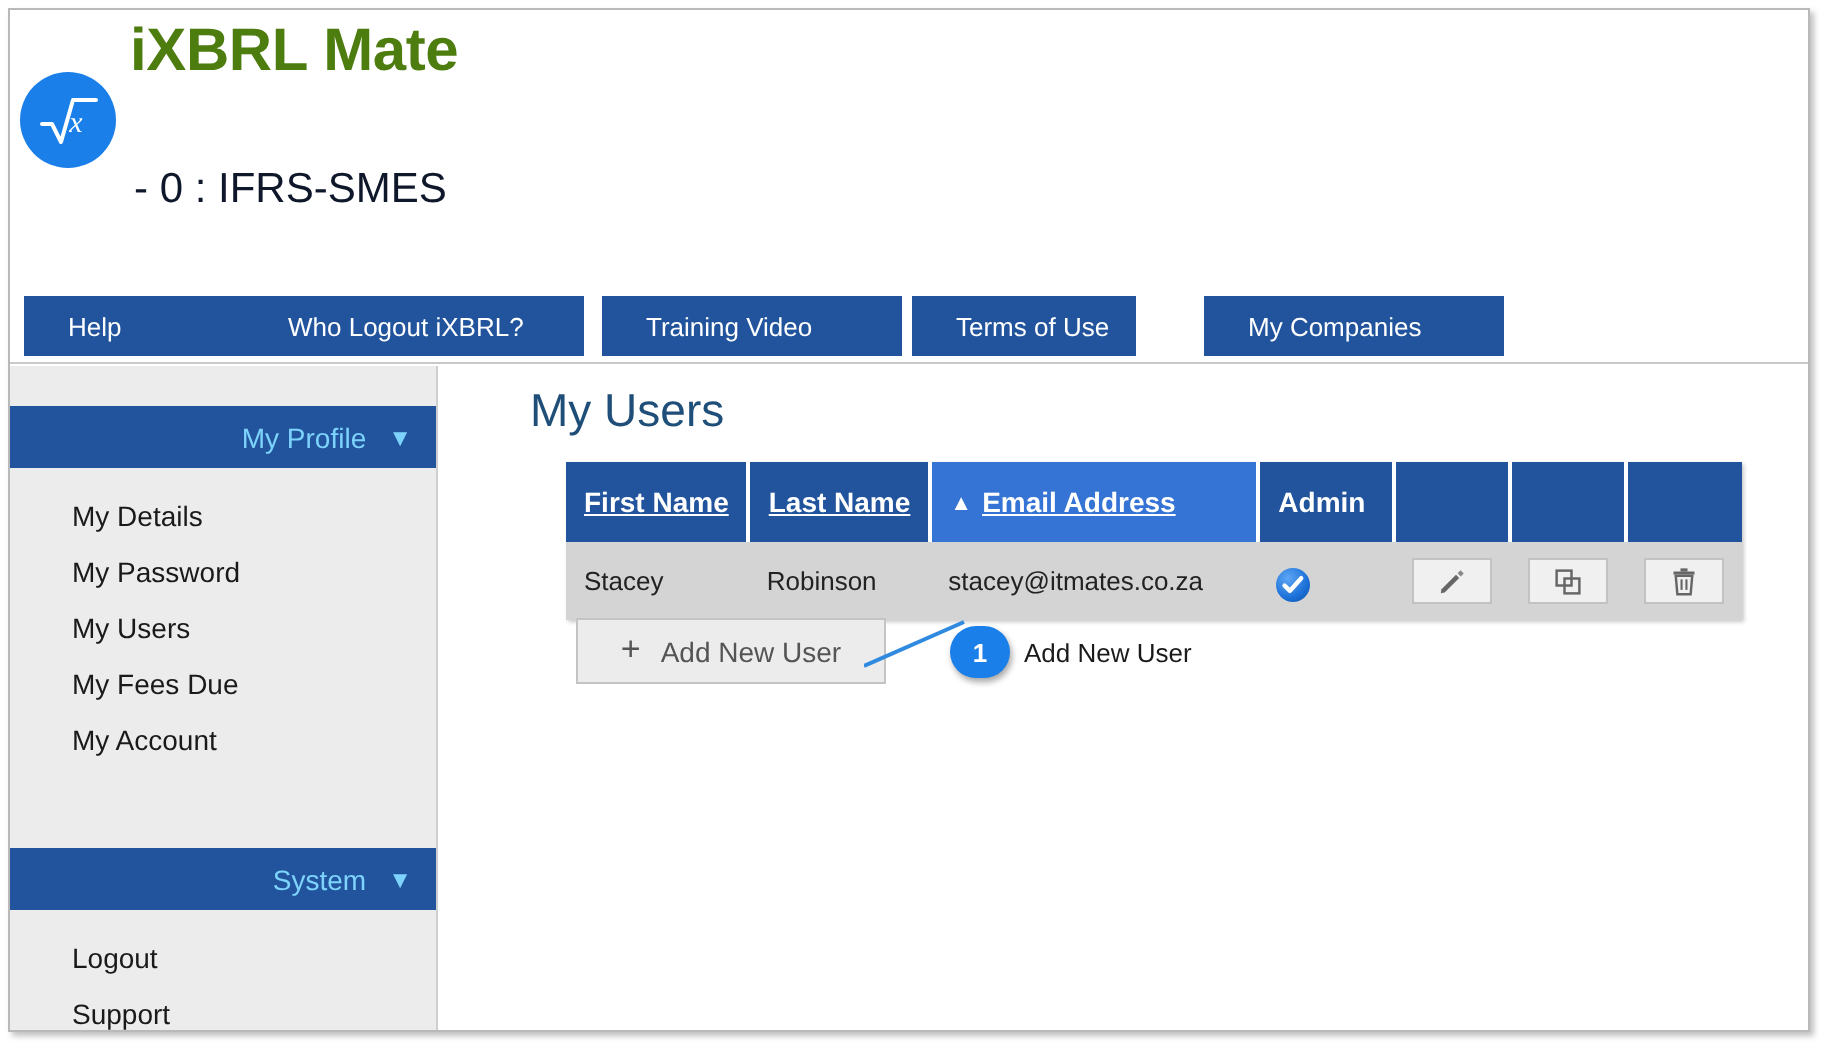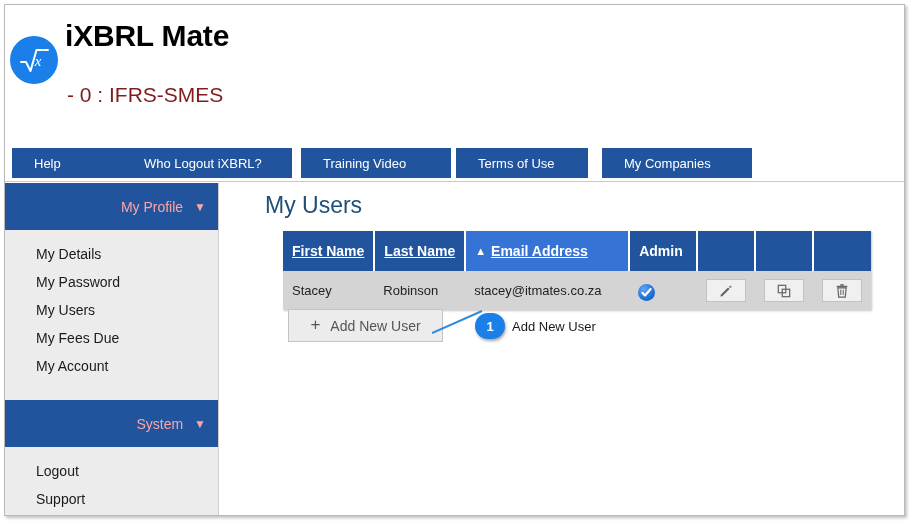--- a/index.html
+++ b/index.html
@@ -48,35 +48,35 @@
     color: #ffffff;
     display: flex;
     align-items: center;
     justify-content: center;
   }
   #brand-logo svg { display: block; }
 
   #brand-title {
     position: absolute;
     left: 60px;
-    top: 14px;
+    top: 4px;
     font-size: 30px;
     font-weight: bold;
-    color: #000000;
+    color: #4d7c0f;
     letter-spacing: -0.2px;
     white-space: nowrap;
     text-align: center;
   }
   #brand-subtitle {
     position: absolute;
     left: 62px;
     top: 78px;
     font-size: 21px;
     font-weight: normal;
-    color: #7f1d1d;
+    color: #0f172a;
     white-space: nowrap;
     text-align: center;
   }
 
   
   #top-nav {
     position: absolute;
     left: 0;
     top: 143px;
     width: 899px;
@@ -110,30 +110,31 @@
     position: absolute;
     left: 0;
     top: 178px;
     width: 214px;
     height: 333px;
     background: #ececec;
     border-right: 1px solid #cfcfcf;
     box-sizing: border-box;
   }
   .sidebar-section-header {
-    height: 47px;
+    height: 31px;
     background: #21549c;
-    color: #fca5a5;
+    color: #7dd3fc;
     font-size: 14px;
     display: flex;
     align-items: center;
     justify-content: flex-end;
     padding-right: 12px;
     box-sizing: border-box;
     cursor: pointer;
+    margin-top: 20px;
   }
   .sidebar-section-header .caret {
     margin-left: 11px;
     font-size: 12px;
     line-height: 1;
   }
   .sidebar-links { padding-top: 10px; }
   .sidebar-link {
     font-size: 14px;
     color: #1a1a1a;
@@ -313,21 +314,21 @@
   <div id="top-nav">
       <div class="nav-btn" style="left: 7px; width: 120px;">
         <span>Help</span>
       </div>
       <div class="nav-btn" style="left: 117px; width: 170px;">
         <span>Who Logout iXBRL?</span>
       </div>
       <div class="nav-btn" style="left: 296px; width: 150px;">
         <span>Training Video</span>
       </div>
-      <div class="nav-btn" style="left: 451px; width: 132px;">
+      <div class="nav-btn" style="left: 451px; width: 112px;">
         <span>Terms of Use</span>
       </div>
       <div class="nav-btn" style="left: 597px; width: 150px;">
         <span>My Companies</span>
       </div>
     </div>
   <div id="nav-divider"></div>
 
   <div id="sidebar">
       <div class="sidebar-section-header">

